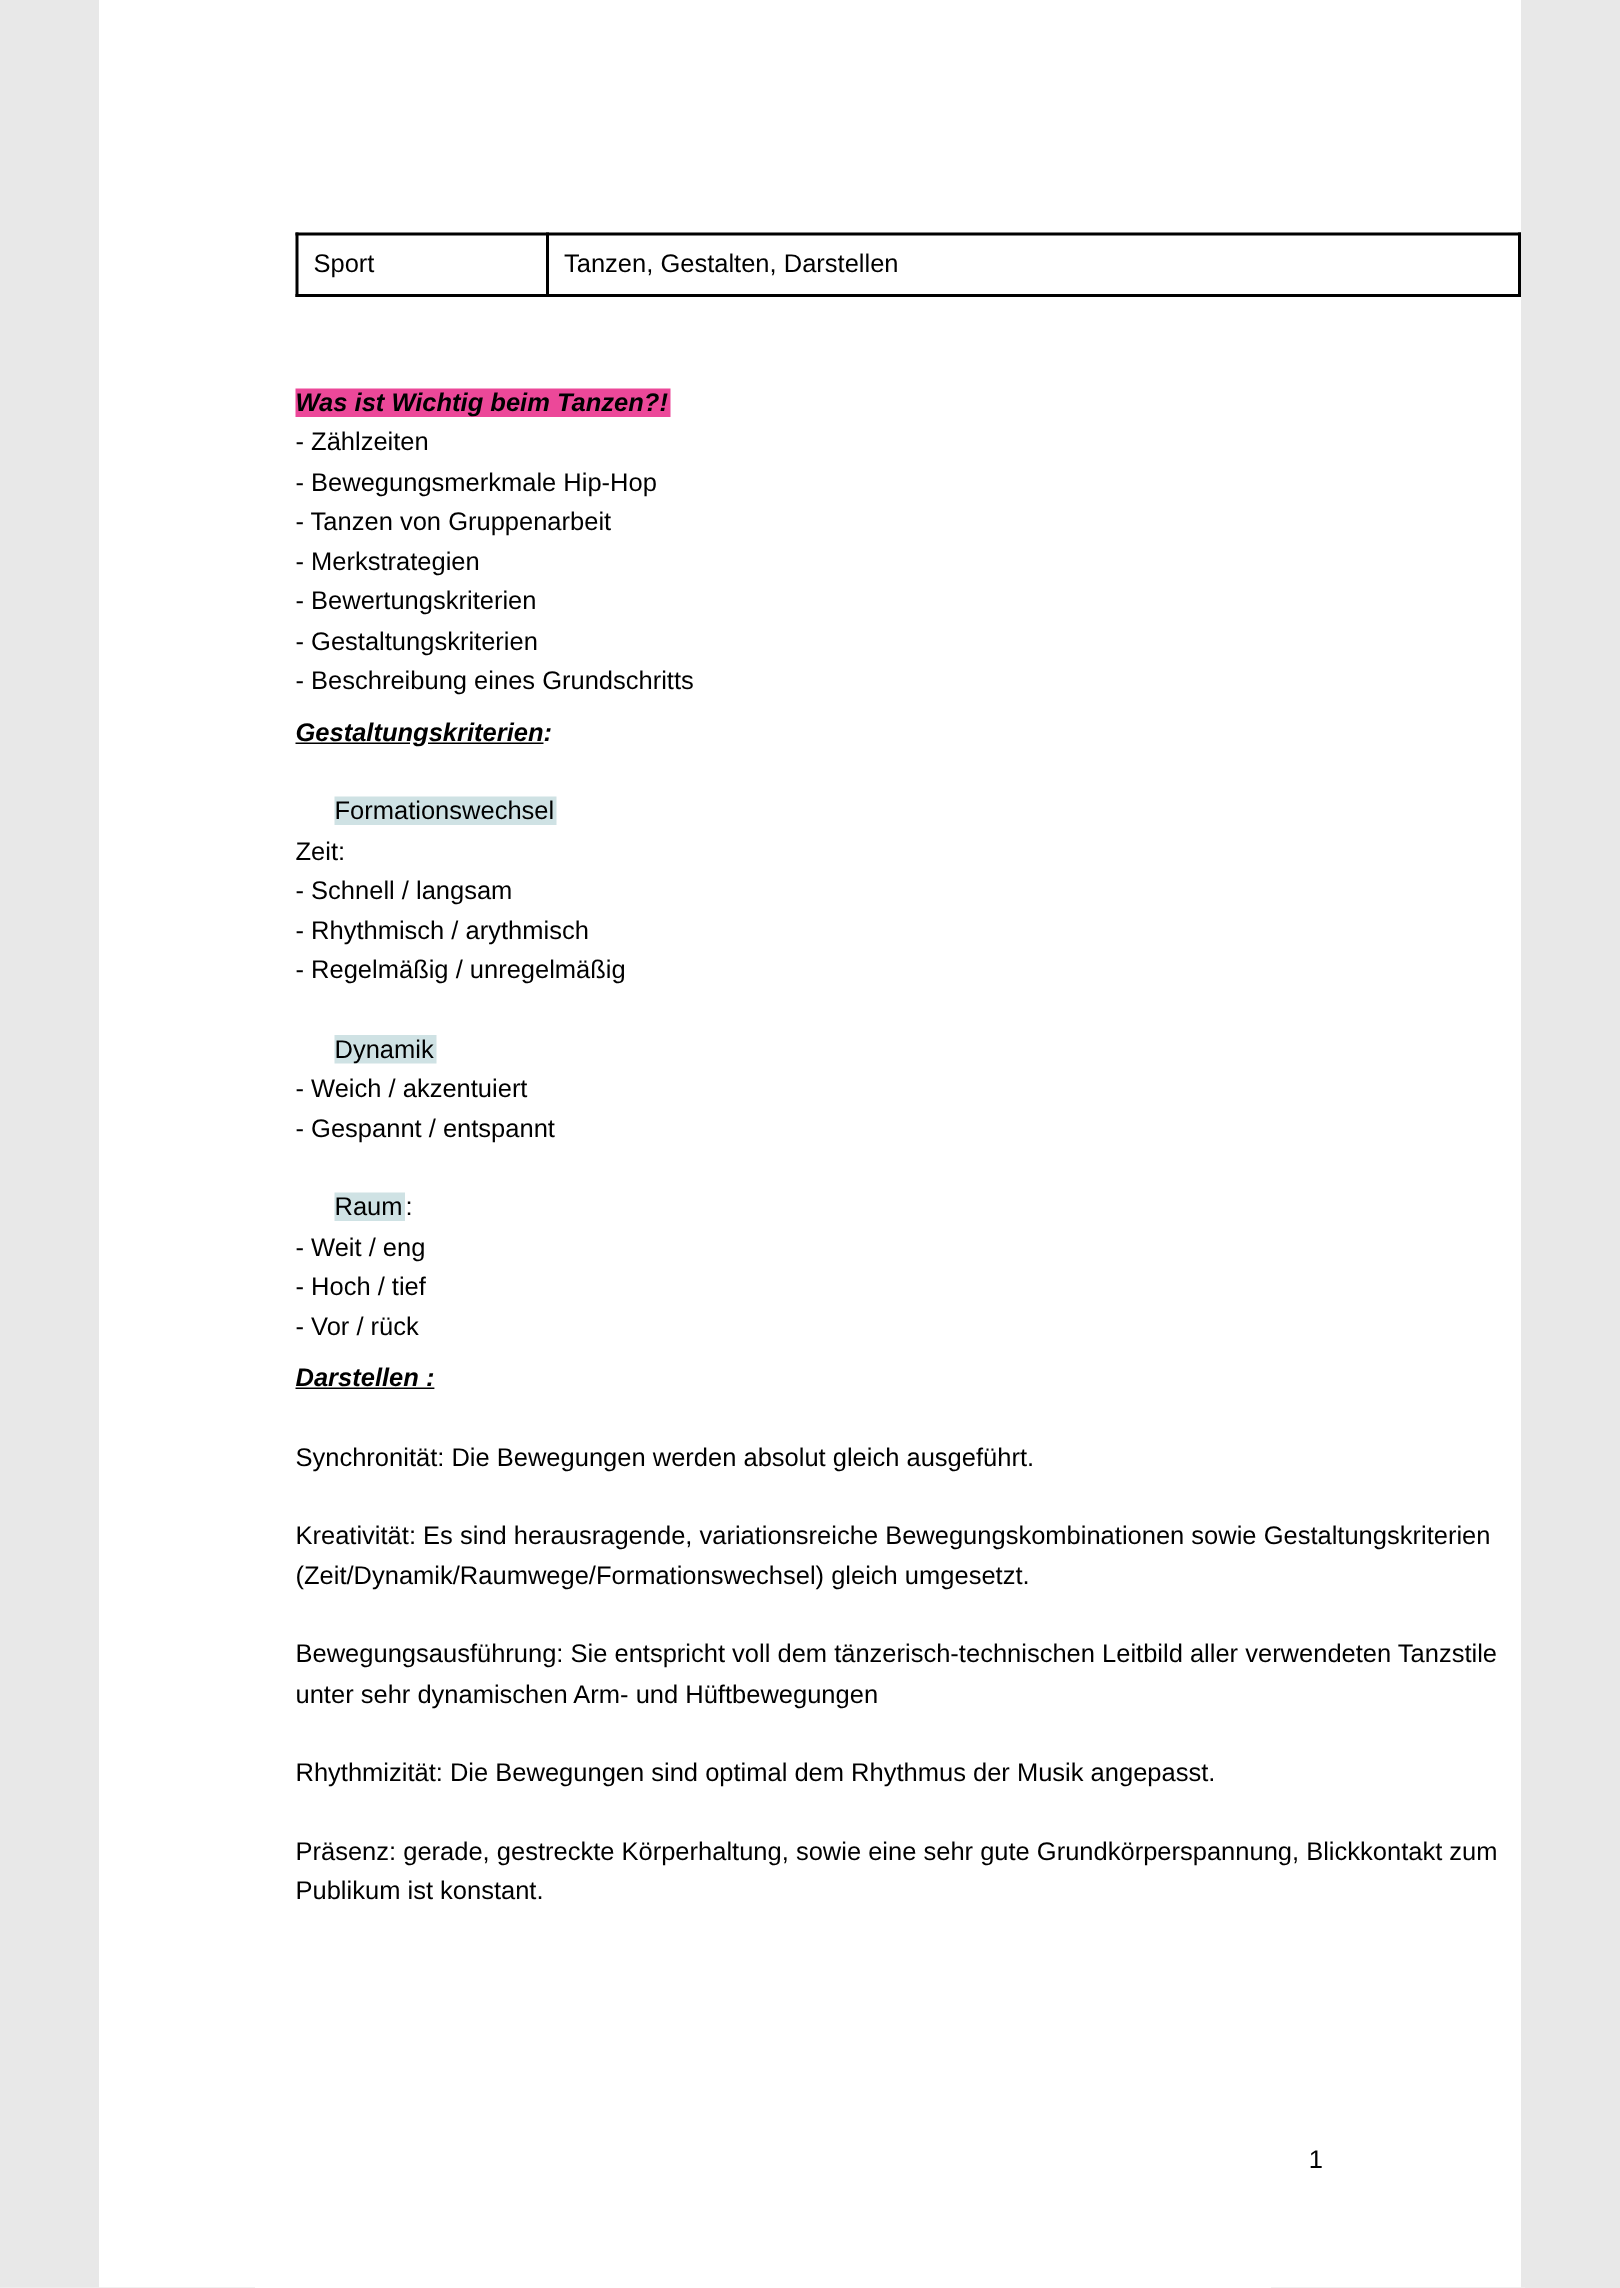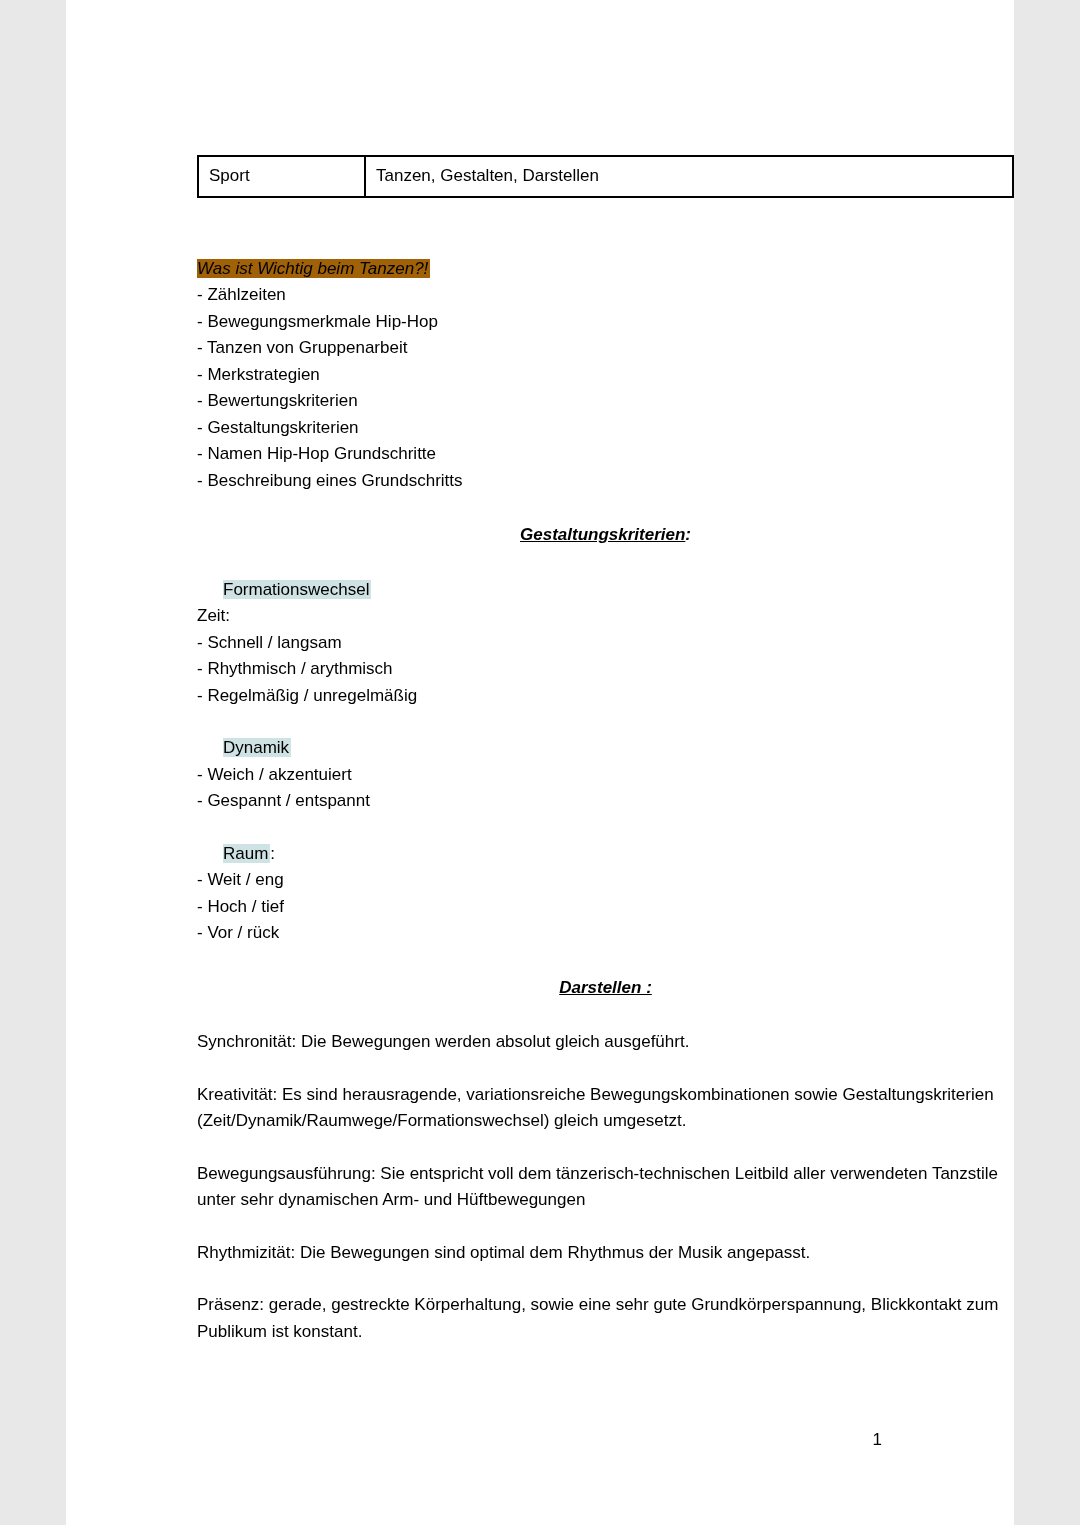--- a/index.html
+++ b/index.html
@@ -34,22 +34,21 @@
   }
   td.subject-cell { width: 145px; }
 
   .line { margin: 0; }
   .hl { background: #cfe2e4; padding: 0 2px 0 0; }
   .italic { font-style: italic; }
 
   .heading {
     font-weight: bold;
     font-style: italic;
-    margin: 28px 0;
-    text-align: center;
+    margin: 8px 0;
   }
   .heading .u { text-decoration: underline; }
 
   .group-label { margin-top: 26px; padding-left: 26px; }
 
   .para { margin: 26px 0 0 0; }
 
   .page-number {
     position: absolute;
     top: 1427px;
@@ -64,28 +63,27 @@
 
     <table class="header-table">
       <tbody>
           <tr>
         <td class="subject-cell">Sport</td>
         <td class="topic-cell">Tanzen, Gestalten, Darstellen</td>
       </tr>
     </tbody>
       </table>
 
-    <div class="line"><span class="hl italic" style="background-color: #a16207;">Was ist Wichtig beim Tanzen?!</span></div>
+    <div class="line"><span class="hl italic" style="background-color: #ec4899; font-weight: bold;">Was ist Wichtig beim Tanzen?!</span></div>
     <div class="line">- Zählzeiten</div>
     <div class="line">- Bewegungsmerkmale Hip-Hop</div>
     <div class="line">- Tanzen von Gruppenarbeit</div>
     <div class="line">- Merkstrategien</div>
     <div class="line">- Bewertungskriterien</div>
     <div class="line">- Gestaltungskriterien</div>
-    <div class="line">- Namen Hip-Hop Grundschritte</div>
     <div class="line">- Beschreibung eines Grundschritts</div>
 
     <div class="heading"><span class="u">Gestaltungskriterien</span><span>:</span></div>
 
     <div class="line group-label"><span class="hl" style="background-color: rgb(207, 226, 228);">Formationswechsel</span></div>
     <div class="line">Zeit:</div>
     <div class="line">- Schnell / langsam</div>
     <div class="line">- Rhythmisch / arythmisch</div>
     <div class="line">- Regelmäßig / unregelmäßig</div>
 

